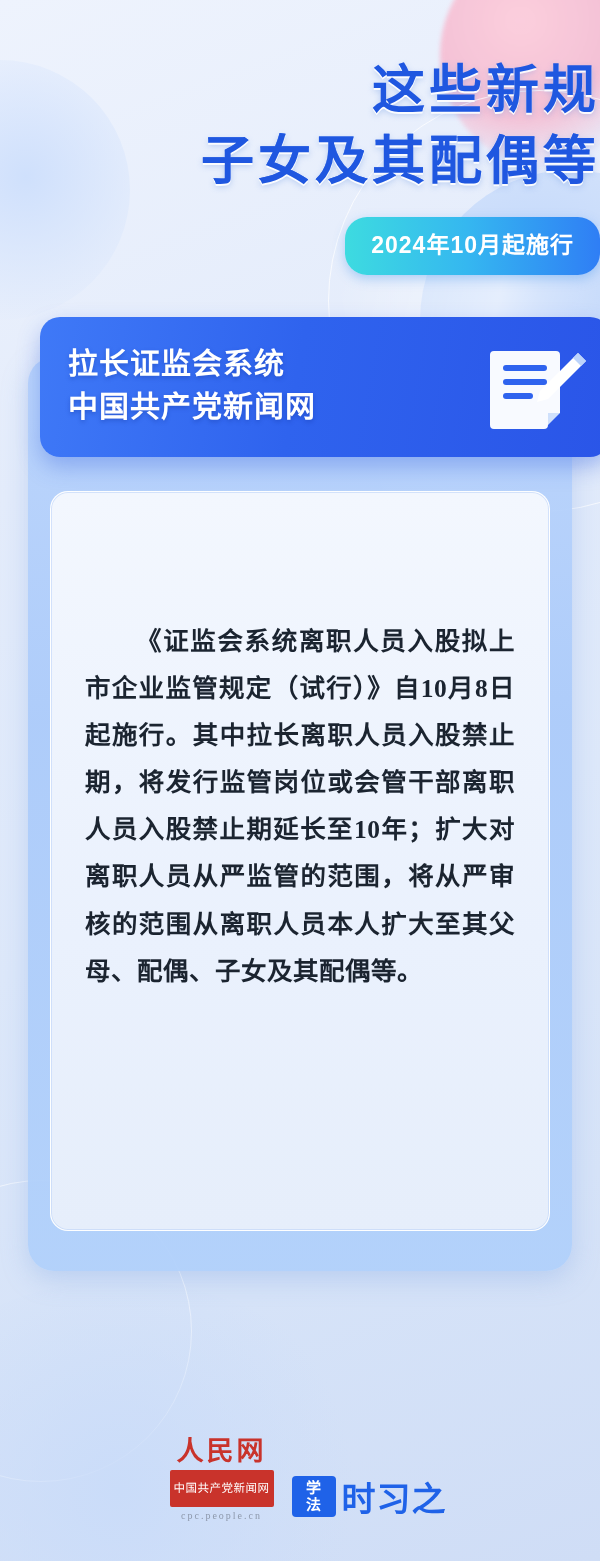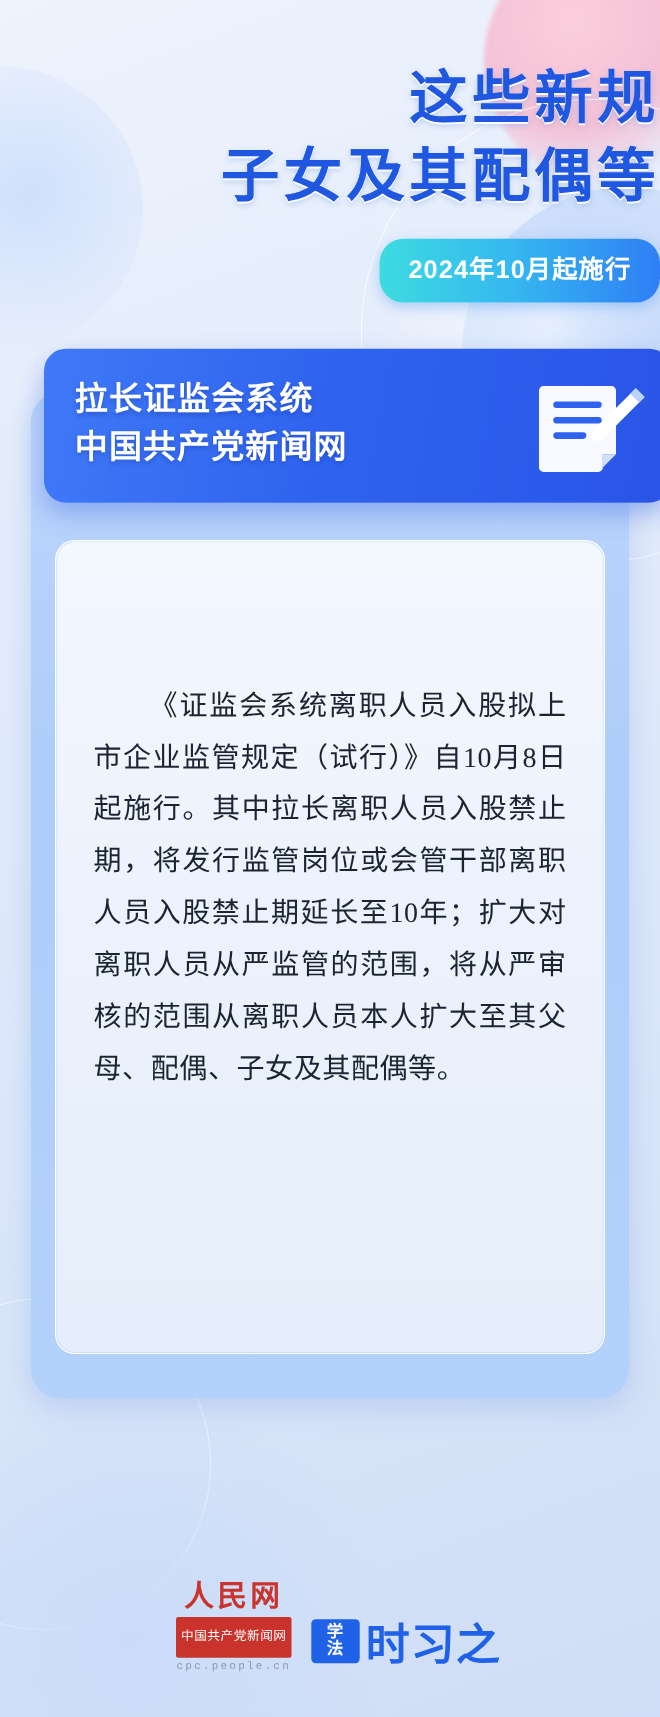--- a/index.html
+++ b/index.html
@@ -164,21 +164,21 @@
     box-sizing: border-box;
   }
   .content-text {
     color: #1b2430;
     font-size: 25.5px;
     line-height: 1.85;
     letter-spacing: .5px;
     text-indent: 2em;
     text-align: justify;
     font-family: "Liberation Serif", "DejaVu Serif", serif;
-    font-weight: 400;
+    font-weight: 700;
   }
 
   
   .footer {
     position: absolute;
     left: 16px;
     right: 0;
     bottom: 40px;
     display: flex;
     align-items: flex-end;
@@ -204,41 +204,41 @@
     font-size: 11.5px;
     letter-spacing: .5px;
     padding: 13px 4px;
     border-radius: 2px;
   }
   .logo-people .url {
     margin-top: 4px;
     font-size: 10px;
     color: #8d98ab;
     letter-spacing: 2px;
-    font-family: Liberation Mono, monospace;
+    font-family: Liberation Serif, serif;
   }
   .logo-xuefa {
     display: flex;
     align-items: center;
     gap: 6px;
   }
   .logo-xuefa .mark {
     background: #1f62e8;
     color: #fff;
     font-size: 15px;
     font-weight: bold;
     line-height: 1.08;
     padding: 4px 5px;
     border-radius: 4px;
     width: 34px;
     text-align: center;
     letter-spacing: 0;
   }
   .logo-xuefa .word {
-    font-size: 40px;
+    font-size: 34px;
     font-weight: bold;
     color: #1f62e8;
     font-family: "Liberation Serif", "DejaVu Serif", serif;
     letter-spacing: 1px;
   }
 </style>
 </head>
 <body>
 
 <div class="poster">

